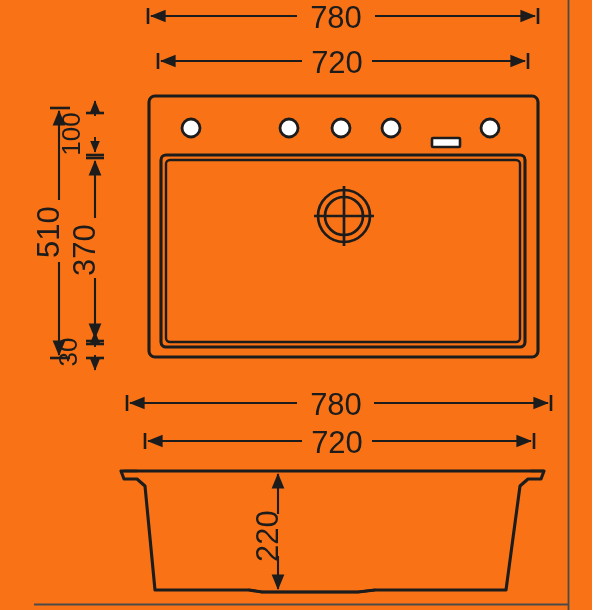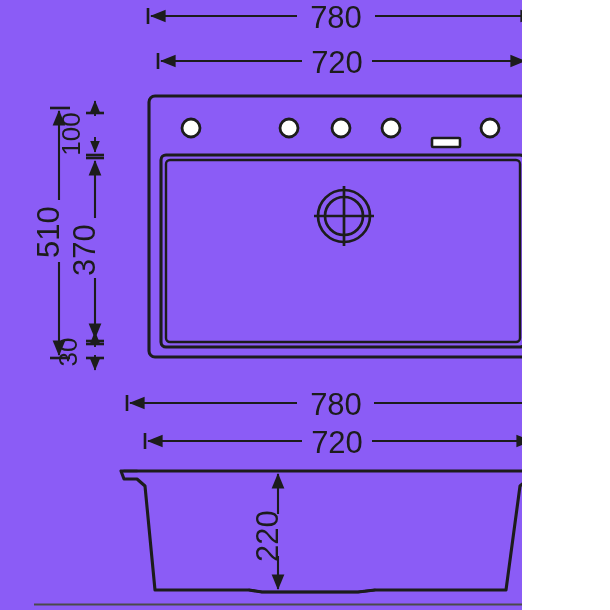--- a/index.html
+++ b/index.html
@@ -5,23 +5,23 @@
   html, body {
     margin: 0;
     padding: 0;
     background: #ffffff;
   }
   body {
     font-family: "Liberation Sans", sans-serif;
   }
   #drawing-root {
     position: relative;
-    width: 522px;
+    width: 592px;
     height: 610px;
-    background: #8b5cf6;
+    background: #f97316;
     overflow: hidden;
   }
   #drawing-svg {
     position: absolute;
     top: 0;
     left: 0;
     width: 610px;
     height: 610px;
     display: block;
   }

